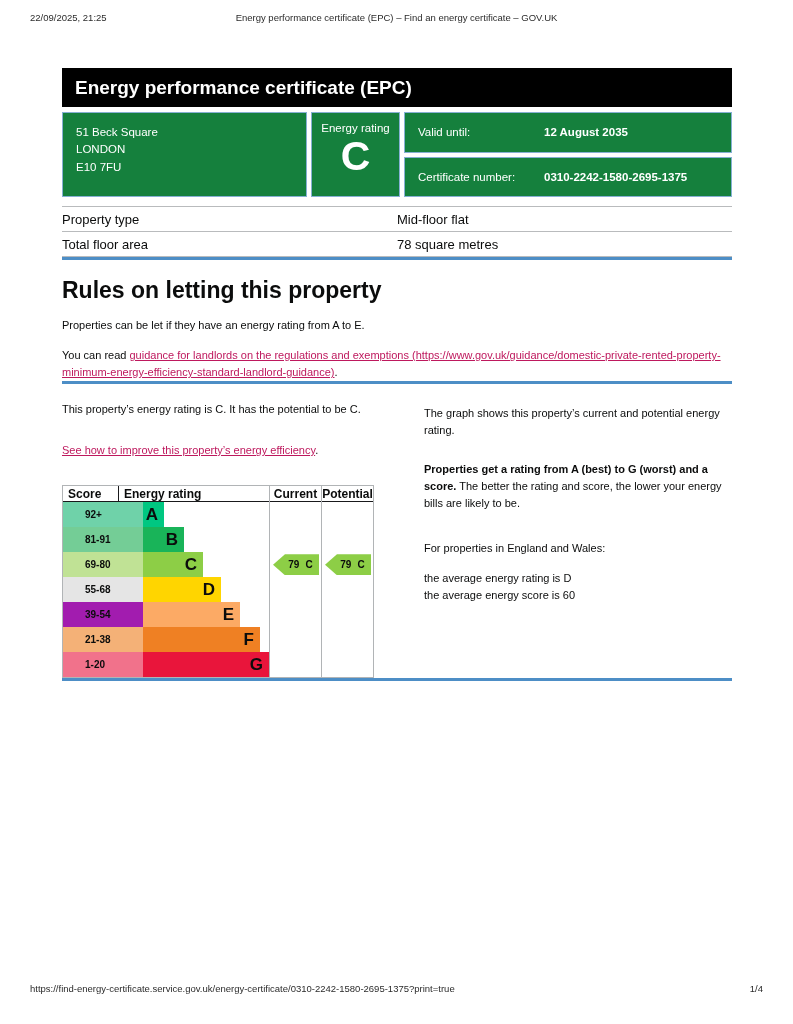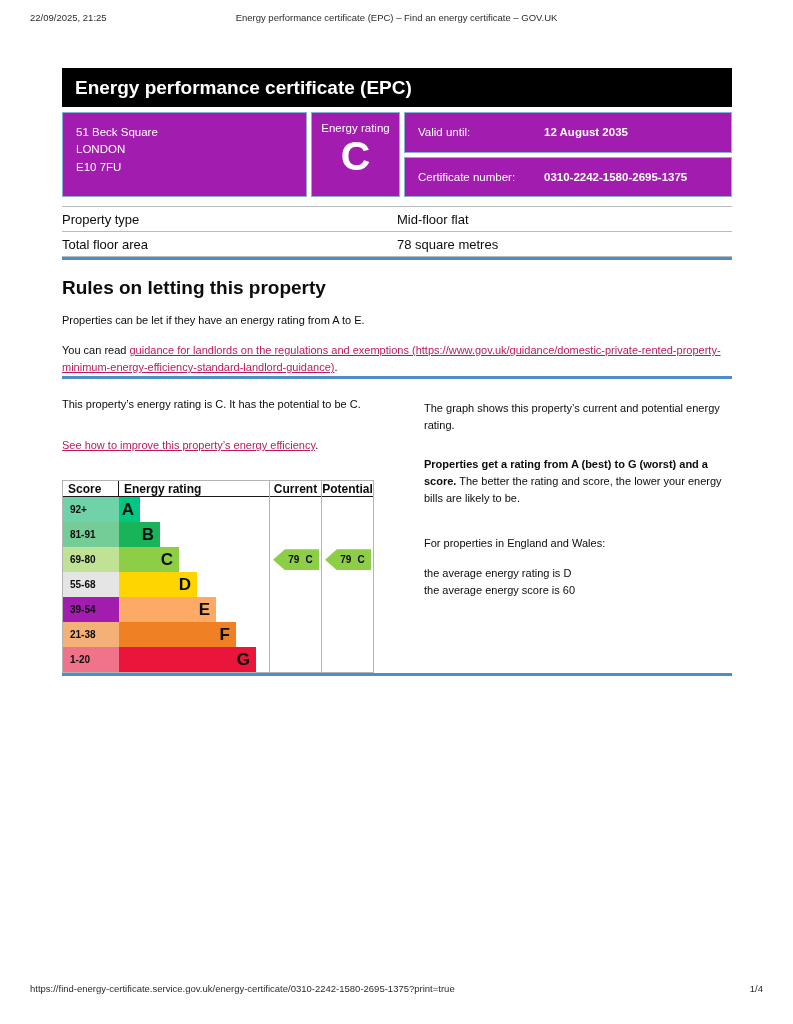--- a/index.html
+++ b/index.html
@@ -22,40 +22,40 @@
 
   
   .content { position:absolute; left:62px; top:68px; width:670px; }
 
   .banner {
     background:#000; color:#fff; font-weight:bold; font-size:19px;
     padding:10px 13px; line-height:1;
   }
 
   .cert-row { display:flex; gap:4px; margin-top:5px; height:85px; }
-  .bluebox { background:#a21caf; color:#fff; border:1px solid #86b0d4; }
+  .bluebox { background:#15803d; color:#fff; border:1px solid #86b0d4; }
   .address-box { width:245px; padding:11px 13px; font-size:11.5px; line-height:1.5; }
   .rating-box { width:89px; text-align:center; font-size:11.5px; padding-top:9px; }
   .rating-box .letter { display:block; font-size:41px; font-weight:bold; line-height:1.05; margin-top:1px; }
   .validity-col { flex:1; display:flex; flex-direction:column; gap:4px; }
   .validity-box { flex:1; display:flex; align-items:center; font-size:11.5px; padding:0 13px; }
   .validity-box .vlabel { width:126px; flex:none; }
   .validity-box .vvalue { font-weight:bold; }
 
   
   .prop-table { margin-top:9px; border-top:1px solid #b9bbbd; font-size:13px; }
   .prop-row { display:flex; align-items:center; height:25px; border-bottom:1px solid #b9bbbd; }
   .prop-label { width:335px; }
 
   hr.blue-rule { border:0; border-top:3px solid #4d8ec6; margin:0; }
   .rule-1 { margin-top:11px; }
   .rule-2 { margin-top:20px; }
   .rule-3 { margin-top:14px; }
 
-  h2 { font-size:19px; font-weight:bold; }
+  h2 { font-size:23px; font-weight:bold; }
   .letting h2 { margin-top:17px; }
   p { font-size:11px; line-height:1.55; }
   .letting .p1 { margin-top:13px; }
   .letting .p2 { margin-top:13px; }
   a { color:#be185d; text-decoration:underline; }
 
   
   .two-col { display:flex; }
   .col-left { width:312px; flex:none; }
   .col-right { flex:1; margin-left:50px; }
@@ -74,22 +74,22 @@
   }
   .chart-main { width:206px; flex:none; }
   .chart-head {
     height:16px; display:flex; align-items:center;
     font-size:12px; font-weight:bold; border-bottom:1px solid #19191b;
   }
   .chart-main .chart-head .hs { width:56px; padding-left:5px; border-right:1px solid #19191b; align-self:stretch; display:flex; align-items:center; }
   .chart-main .chart-head .hr2 { padding-left:5px; }
   .band-row { display:flex; height:25px; }
   .score-cell {
-    width:56px; flex:none; display:flex; align-items:center;
-    padding-left:7px; font-size:10px; font-weight:bold; color:#0b0c0c;
+    width:80px; flex:none; display:flex; align-items:center;
+    padding-left:22px; font-size:10px; font-weight:bold; color:#0b0c0c;
   }
   .bar {
     height:100%; display:flex; align-items:center; justify-content:flex-end;
     padding-right:6px; font-size:17px; font-weight:bold; color:#0b0c0c;
   }
   .band-a .bar { width:21px;  background:#00c781; }
   .band-b .bar { width:41px;  background:#19b459; }
   .band-c .bar { width:60px;  background:#8dce46; }
   .band-d .bar { width:78px;  background:#ffd500; }
   .band-e .bar { width:97px;  background:#fcaa65; }

